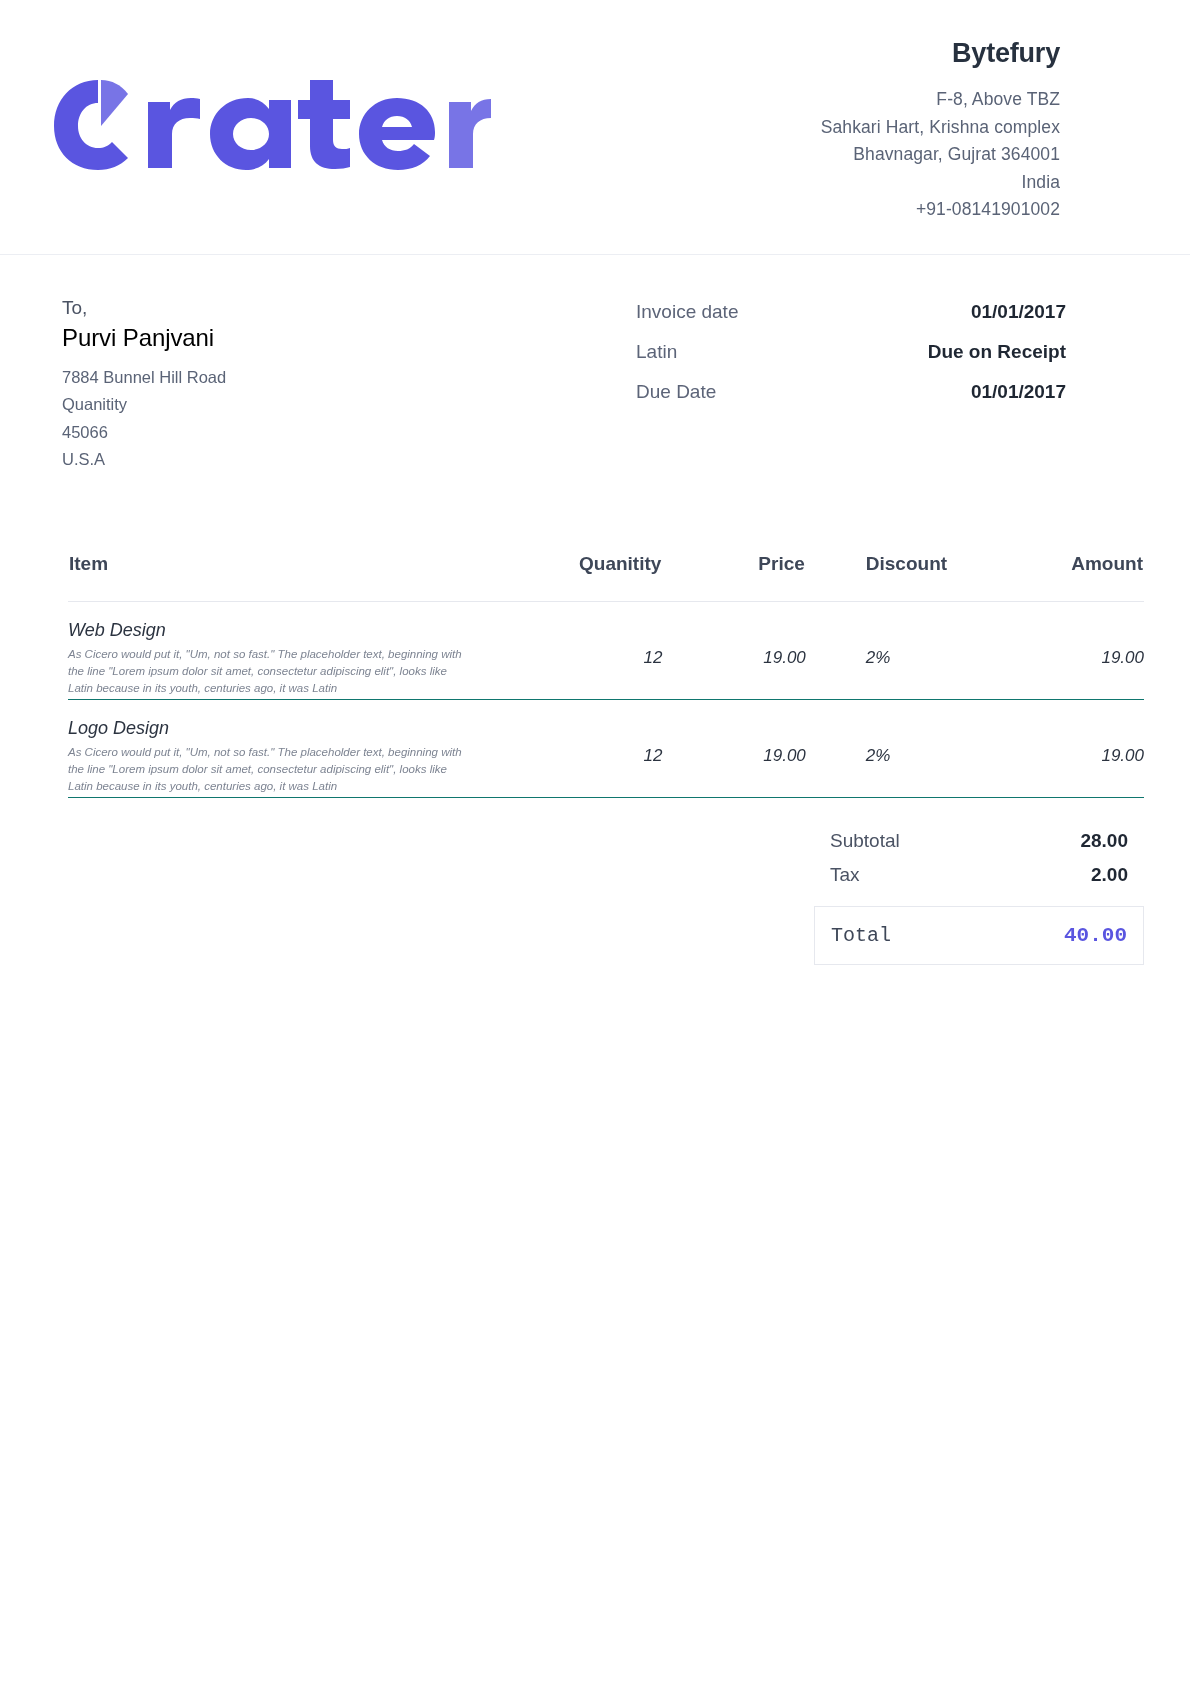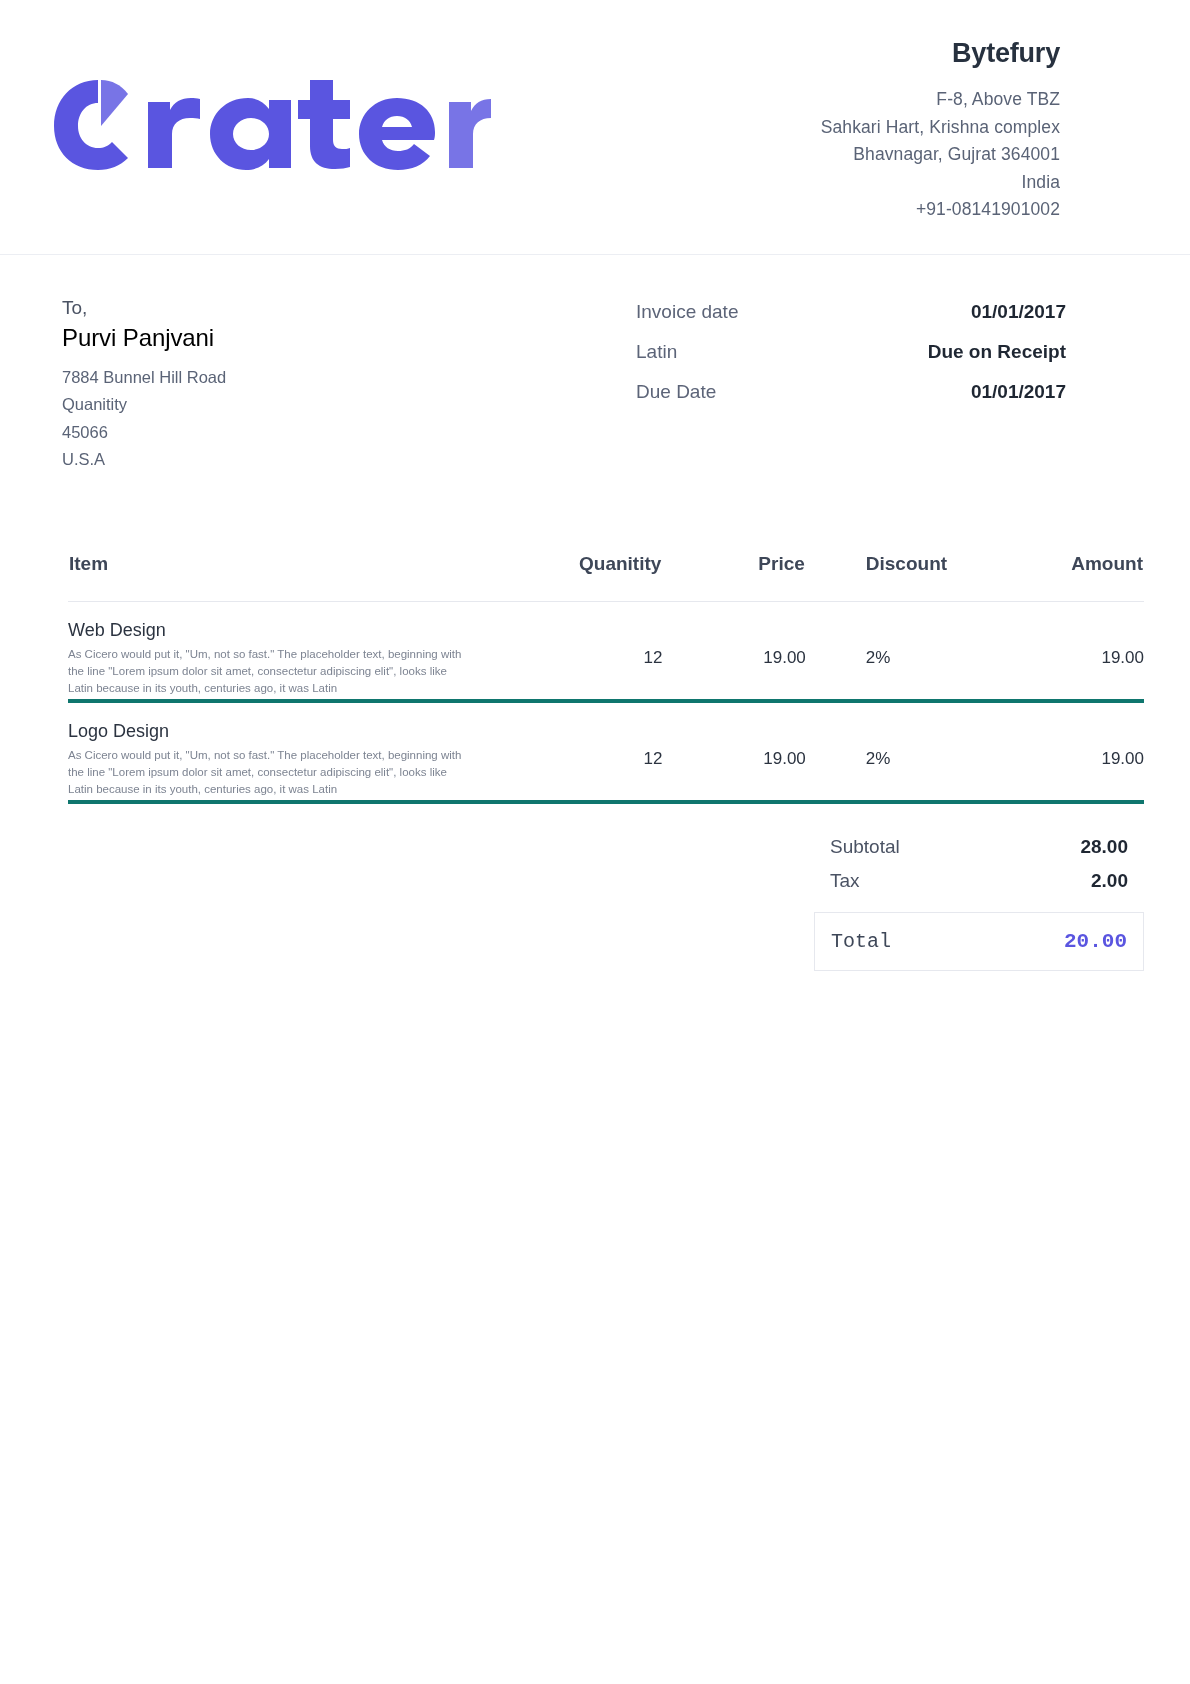--- a/index.html
+++ b/index.html
@@ -120,25 +120,26 @@
     font-weight: bold;
     padding-bottom: 26px;
     border-bottom: 1px solid #e6e8ee;
     text-align: right;
     white-space: nowrap;
   }
   thead th.col-item { text-align: left; }
 
   tbody td {
     padding: 18px 0 2px 0;
-    border-bottom: 4px solid #0f766e;
+    border-bottom: 1px solid #0f766e;
     vertical-align: middle;
     font-size: 17px;
     color: #2b3340;
     text-align: right;
+    font-style: italic;
   }
   tbody td.col-item {
     text-align: left;
     padding-right: 40px;
     width: 430px;
   }
   .item-title {
     font-size: 18px;
     color: #2b3340;
     margin-bottom: 5px;
@@ -306,18 +307,18 @@
       <div class="total-row">
         <span class="t-label">Subtotal</span>
         <span class="t-value">28.00</span>
       </div>
       <div class="total-row">
         <span class="t-label">Tax</span>
         <span class="t-value">2.00</span>
       </div>
       <div class="grand">
         <span class="t-label">Total</span>
-        <span class="t-value">20.00</span>
+        <span class="t-value">40.00</span>
       </div>
     </div>
   </div>
 
 </div>
 
 </body></html>

